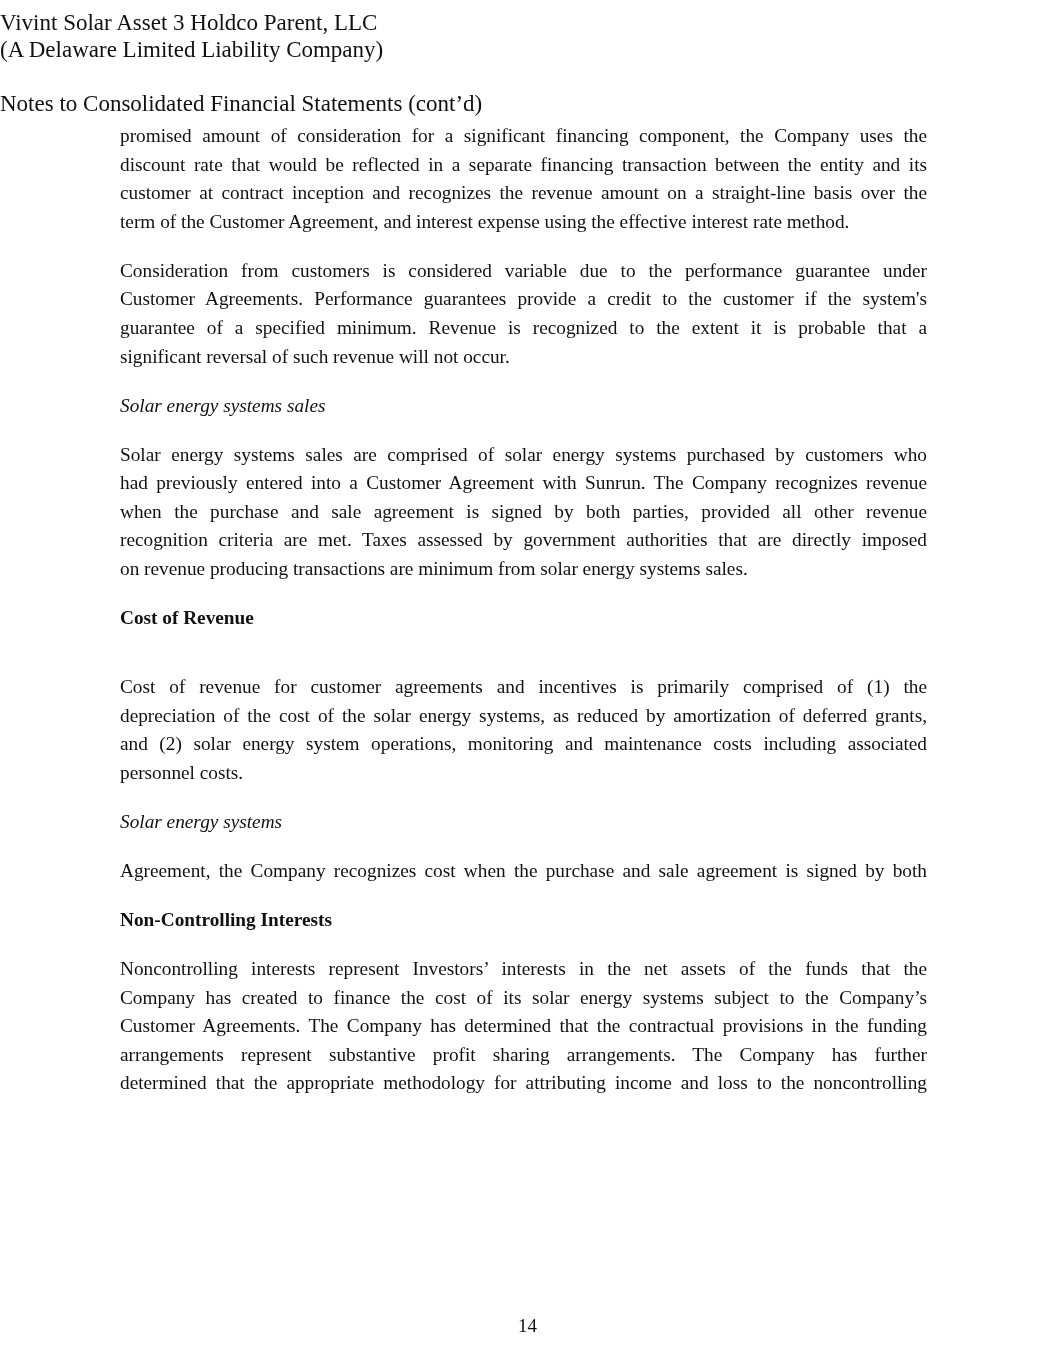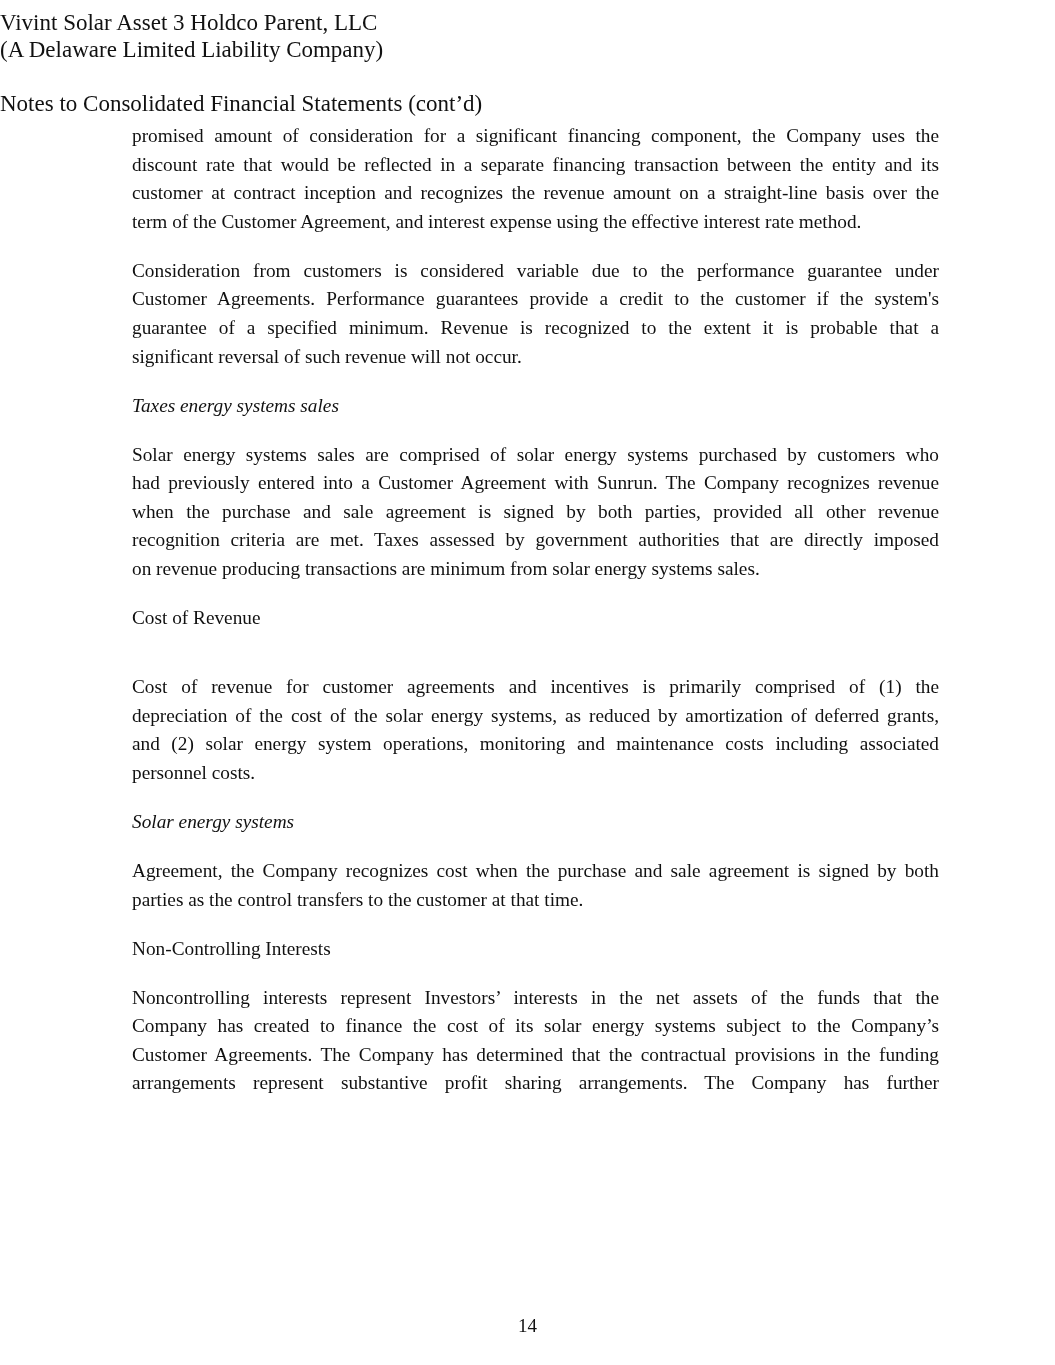--- a/index.html
+++ b/index.html
@@ -21,42 +21,42 @@
       width: 1055px;
       text-align: left;
       font-size: 23px;
       line-height: 33px;
     }
     .h1 { top: 6px; }
     .h2 { top: 33px; }
     .h3 { top: 87px; }
     .content {
       position: absolute;
-      left: 132px;
+      left: 120px;
       width: 807px;
       top: 122px;
       font-size: 19.3px;
     }
     .para {
       margin: 0;
       line-height: 28.6px;
     }
     .line {
       display: block;
       text-align: justify;
       text-align-last: justify;
       white-space: nowrap;
       height: 28.6px;
     }
     .line.last {
       text-align-last: left;
     }
     .gap { height: 20.4px; }
     .italic { font-style: italic; }
-    .bold { font-weight: normal; }
+    .bold { font-weight: bold; }
     .page-number {
       position: absolute;
       top: 1313px;
       left: 0;
       width: 1055px;
       text-align: center;
       font-size: 19px;
       line-height: 26px;
     }
   </style>
@@ -79,21 +79,21 @@
 
   <div class="para">
     <span class="line">Consideration from customers is considered variable due to the performance guarantee under</span>
     <span class="line">Customer Agreements. Performance guarantees provide a credit to the customer if the system's</span>
     <span class="line">guarantee of a specified minimum. Revenue is recognized to the extent it is probable that a</span>
     <span class="line last">significant reversal of such revenue will not occur.</span>
   </div>
   <div class="gap"></div>
 
   <div class="para italic">
-    <span class="line last">Taxes energy systems sales</span>
+    <span class="line last">Solar energy systems sales</span>
   </div>
   <div class="gap"></div>
 
   <div class="para">
     <span class="line">Solar energy systems sales are comprised of solar energy systems purchased by customers who</span>
     <span class="line">had previously entered into a Customer Agreement with Sunrun. The Company recognizes revenue</span>
     <span class="line">when the purchase and sale agreement is signed by both parties, provided all other revenue</span>
     <span class="line">recognition criteria are met. Taxes assessed by government authorities that are directly imposed</span>
     <span class="line last">on revenue producing transactions are minimum from solar energy systems sales.</span>
   </div>
@@ -114,30 +114,30 @@
   </div>
   <div class="gap"></div>
 
   <div class="para italic">
     <span class="line last">Solar energy systems</span>
   </div>
   <div class="gap"></div>
 
   <div class="para">
     <span class="line">Agreement, the Company recognizes cost when the purchase and sale agreement is signed by both</span>
-    <span class="line last">parties as the control transfers to the customer at that time.</span>
   </div>
   <div class="gap"></div>
 
   <div class="para bold">
     <span class="line last">Non-Controlling Interests</span>
   </div>
   <div class="gap"></div>
 
   <div class="para">
     <span class="line">Noncontrolling interests represent Investors’ interests in the net assets of the funds that the</span>
     <span class="line">Company has created to finance the cost of its solar energy systems subject to the Company’s</span>
     <span class="line">Customer Agreements. The Company has determined that the contractual provisions in the funding</span>
     <span class="line">arrangements represent substantive profit sharing arrangements. The Company has further</span>
+    <span class="line">determined that the appropriate methodology for attributing income and loss to the noncontrolling</span>
   </div>
 </div>
 
 <div class="page-number">14</div>
 
 </body></html>

